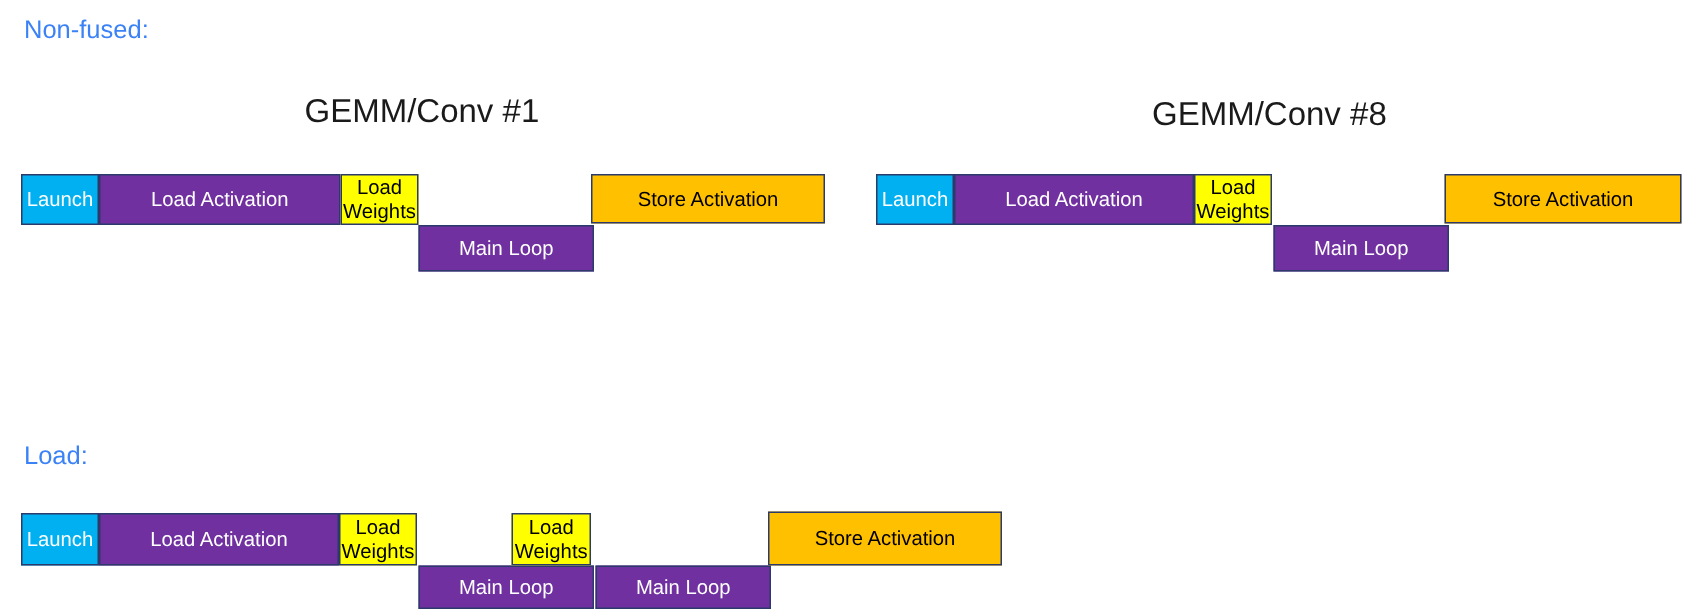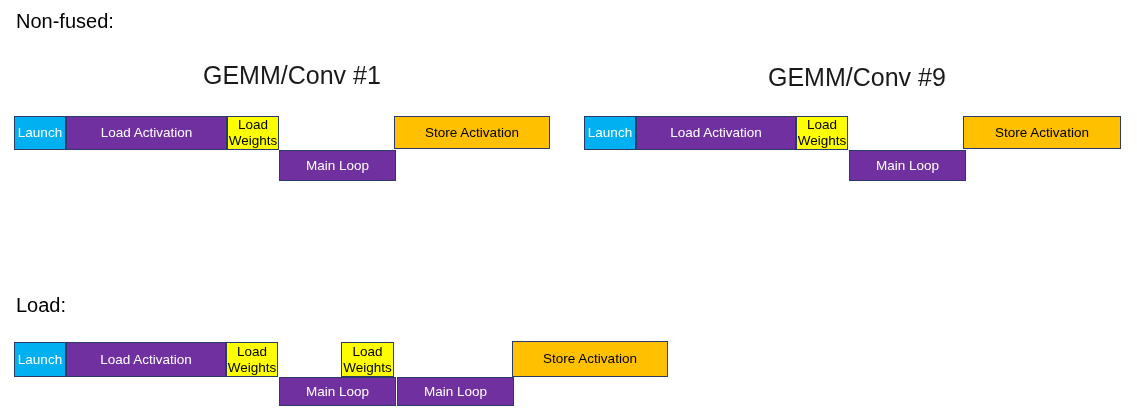--- a/index.html
+++ b/index.html
@@ -10,29 +10,29 @@
   }
   .canvas {
     position: relative;
     width: 1137px;
     height: 410px;
     background: #ffffff;
     overflow: hidden;
   }
   .heading {
     position: absolute;
-    font-size: 20px;
-    color: #000000;
+    font-size: 17px;
+    color: #3b82f6;
     white-space: nowrap;
   }
   .heading-nonfused { left: 16px; top: 10px; }
   .heading-fused   { left: 16px; top: 294px; }
   .group-title {
     position: absolute;
-    font-size: 25px;
+    font-size: 22px;
     color: #1a1a1a;
     white-space: nowrap;
   }
   .group-title-1 { left: 203px; top: 61px; }
   .group-title-2 { left: 768px; top: 63px; }
   .block {
     position: absolute;
     box-sizing: border-box;
     border: 1.5px solid #2b3a6b;
     display: flex;
@@ -46,21 +46,21 @@
   }
 </style>
 </head>
 <body>
 
 <div class="canvas">
   <div class="heading heading-nonfused">Non-fused:</div>
 
   <div class="group-title group-title-1">GEMM/Conv #1</div>
 
-  <div class="group-title group-title-2">GEMM/Conv #9</div>
+  <div class="group-title group-title-2">GEMM/Conv #8</div>
 
   <div class="heading heading-fused">Load:</div>
 
   <div>
       <div class="block" style="left: 14px; top: 116px; width: 52px; height: 34px; background: rgb(0, 176, 240); color: rgb(255, 255, 255); border-color: rgb(43, 58, 107);">Launch</div>
       <div class="block" style="left: 66px; top: 116px; width: 161px; height: 34px; background: rgb(112, 48, 160); color: rgb(255, 255, 255); border-color: rgb(43, 58, 107);">Load Activation</div>
       <div class="block" style="left: 227px; top: 116px; width: 52px; height: 34px; background: rgb(255, 255, 0); color: rgb(0, 0, 0); border-color: rgb(43, 58, 107);">Load
 Weights</div>
       <div class="block" style="left: 279px; top: 150px; width: 117px; height: 31px; background: rgb(112, 48, 160); color: rgb(255, 255, 255); border-color: rgb(43, 58, 107);">Main Loop</div>
       <div class="block" style="left: 394px; top: 116px; width: 156px; height: 33px; background: rgb(255, 192, 0); color: rgb(0, 0, 0); border-color: rgb(43, 58, 107);">Store Activation</div>

